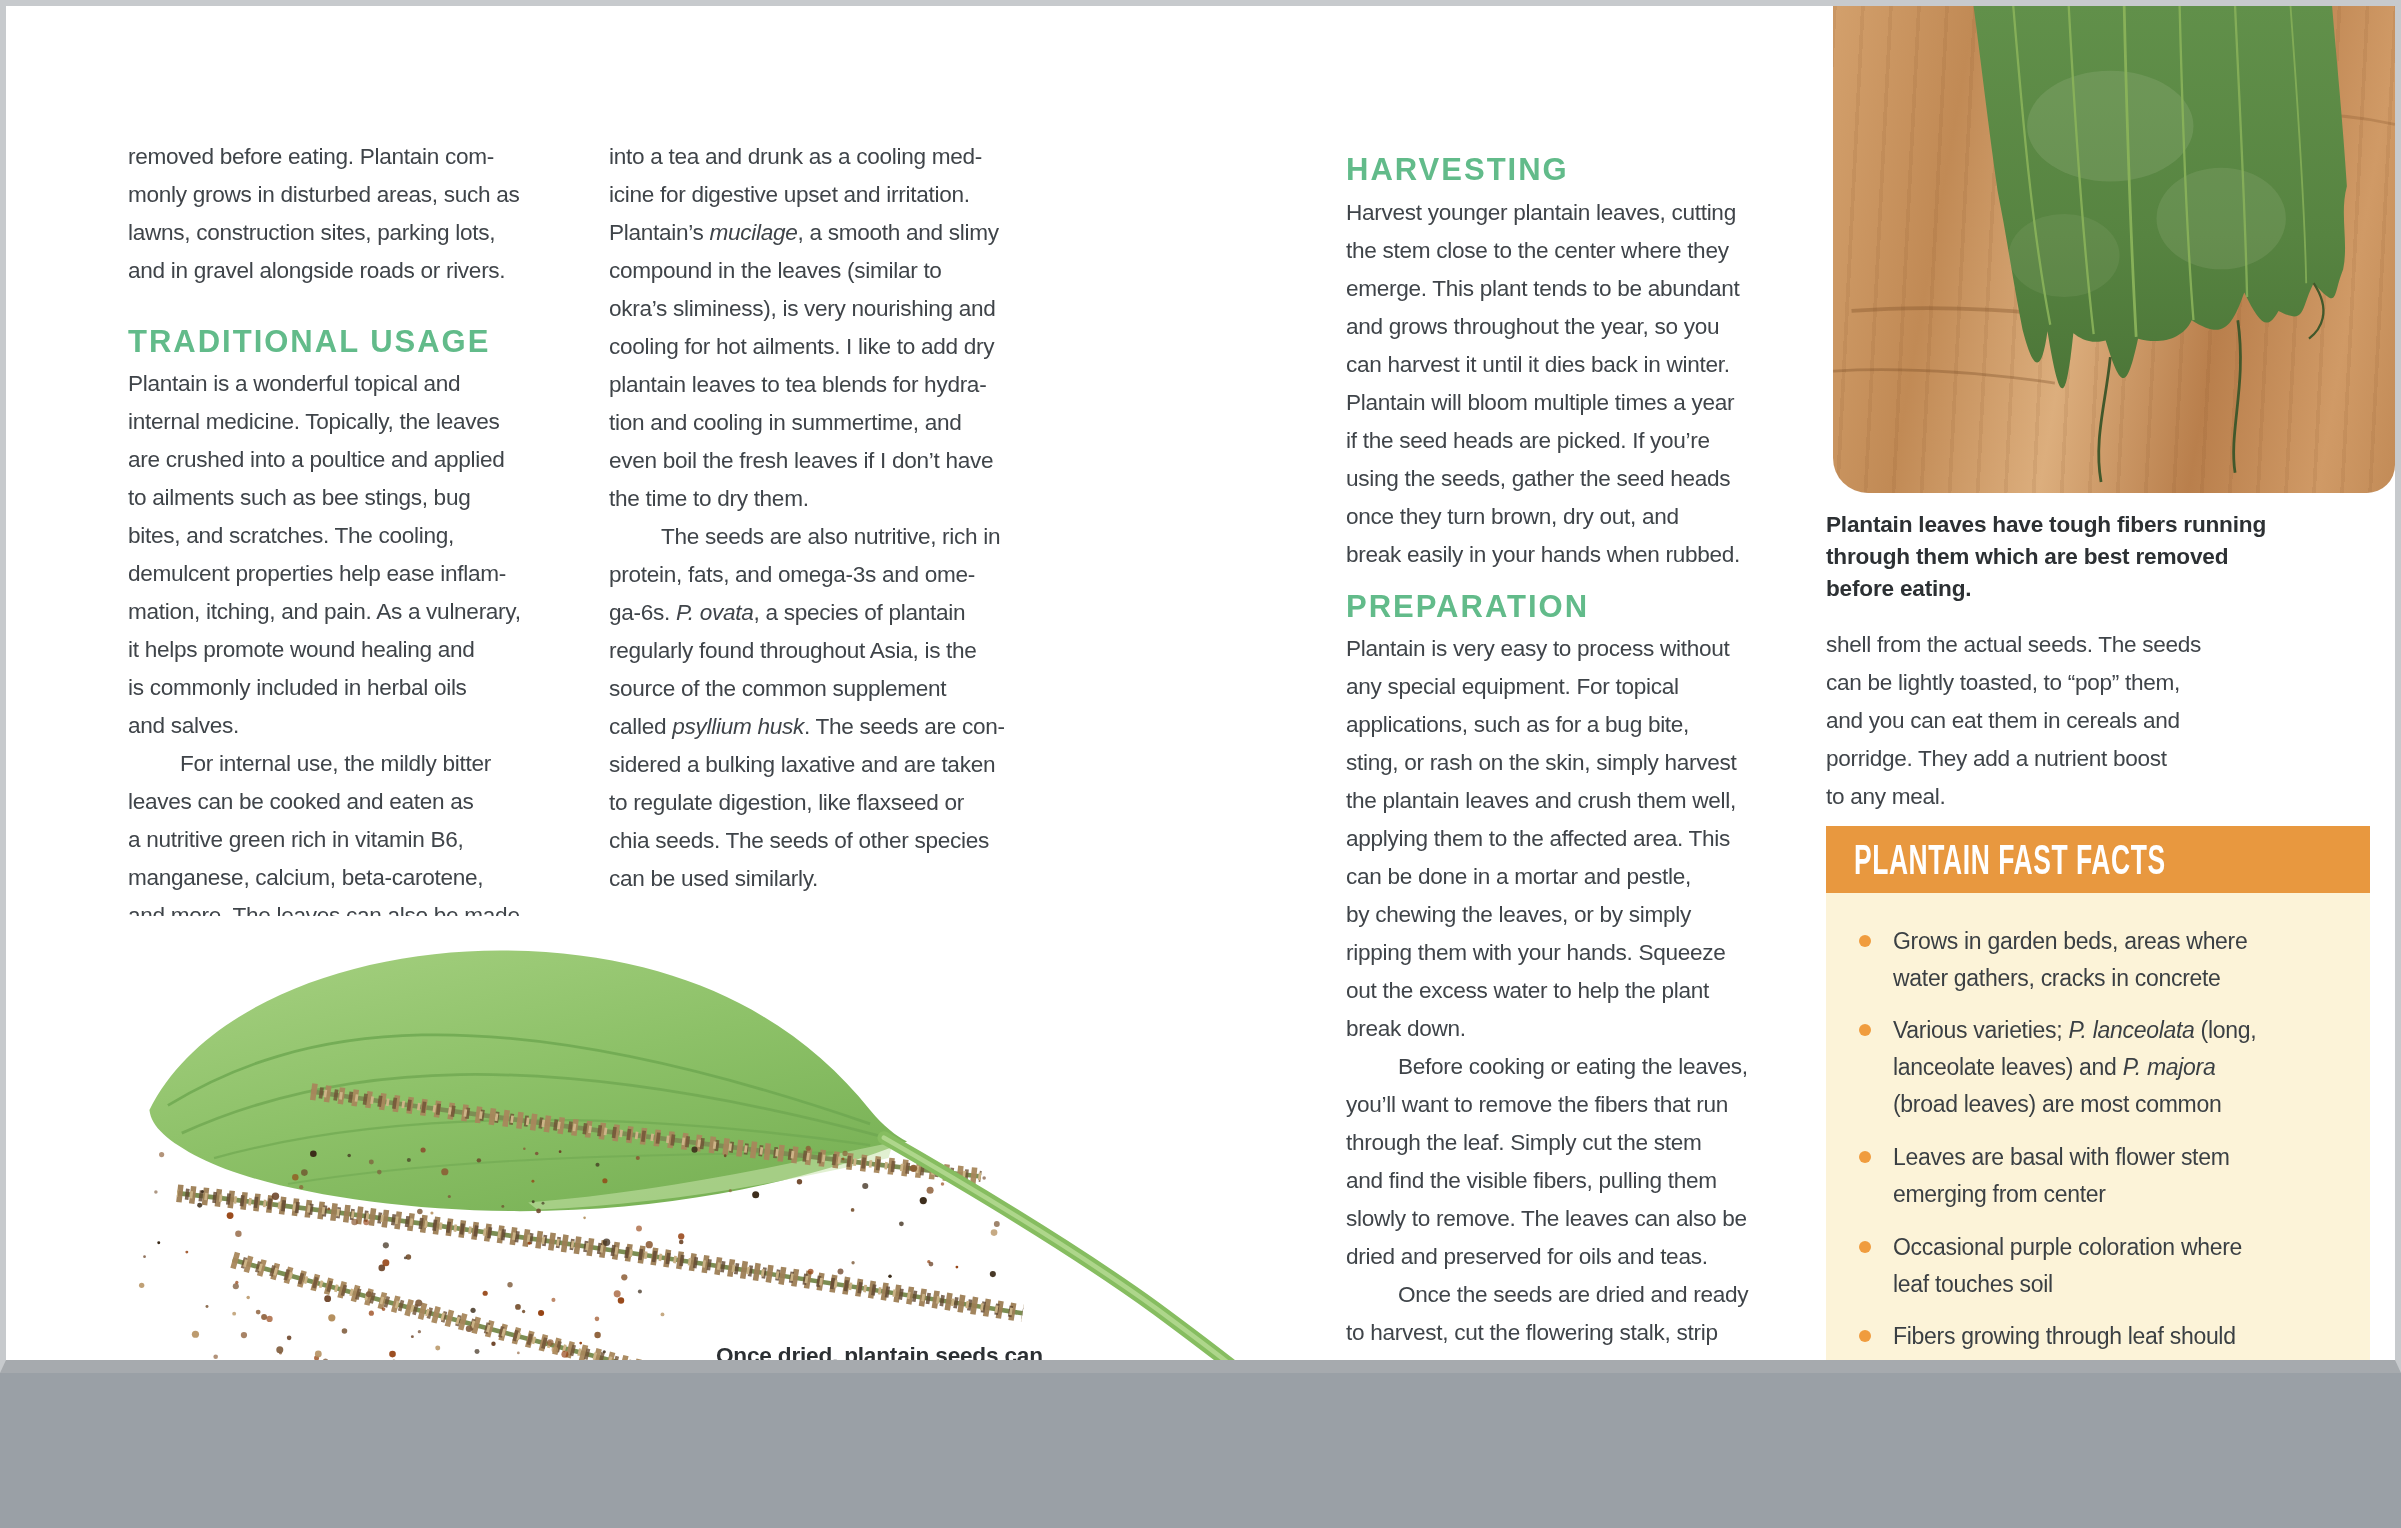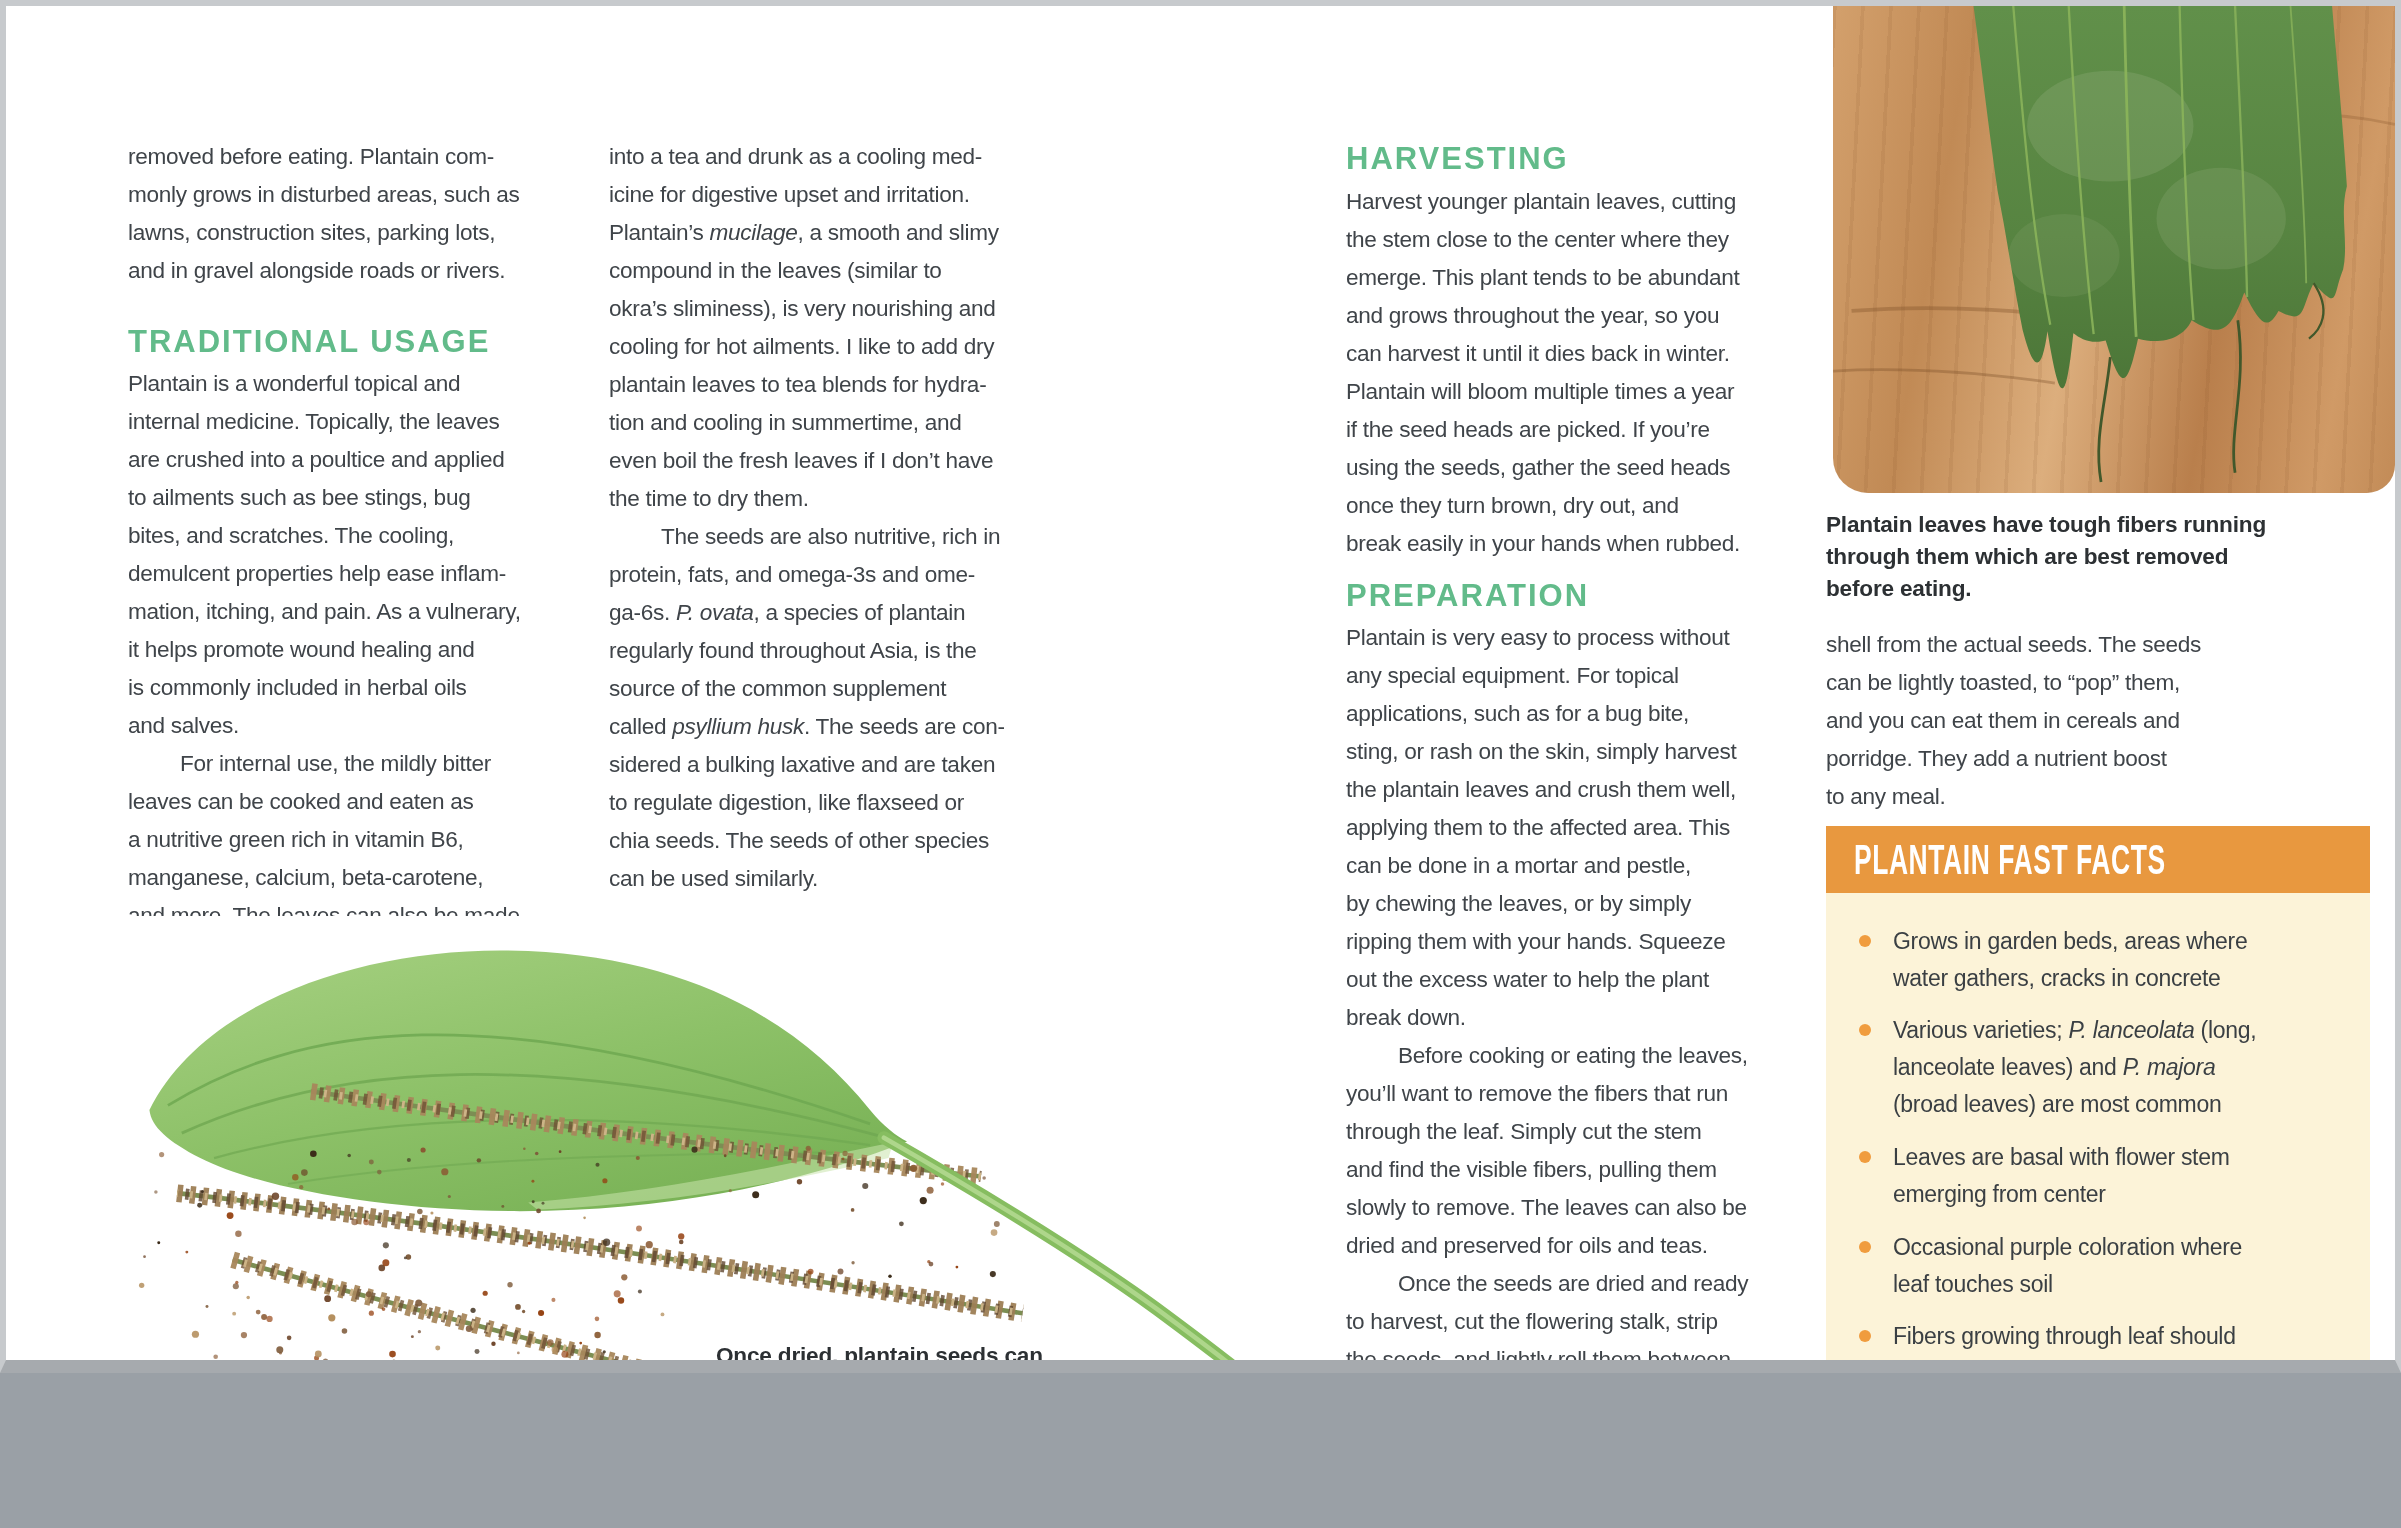--- a/index.html
+++ b/index.html
@@ -27,21 +27,21 @@
   .body-text, .para{
     font-size:22.6px;line-height:38px;letter-spacing:-0.3px;color:var(--body-ink);
   }
   .para{margin:0;}
   .para em{font-style:italic;}
   .para.indent{text-indent:52px;}
   h2.green-heading{
     margin:30.5px 0 3.7px 0;font-size:31px;line-height:41px;letter-spacing:2px;
     color:var(--heading-green);font-weight:bold;
   }
-  h2.green-heading.first{margin-top:0;}
+  h2.green-heading.first{margin-top:11px;}
   h2.green-heading.gap{margin-top:12px;}
   
   .caption{
     position:absolute;font-weight:bold;font-size:22.6px;line-height:32px;
     letter-spacing:-0.2px;color:var(--caption-ink);
   }
   .caption-seeds{left:710px;top:1290px;width:333px;margin-top:44px;}
   .caption-leaf{left:1820px;top:503px;width:517px;}
   .para-shell{position:absolute;left:1820px;top:620px;width:480px;}
   

